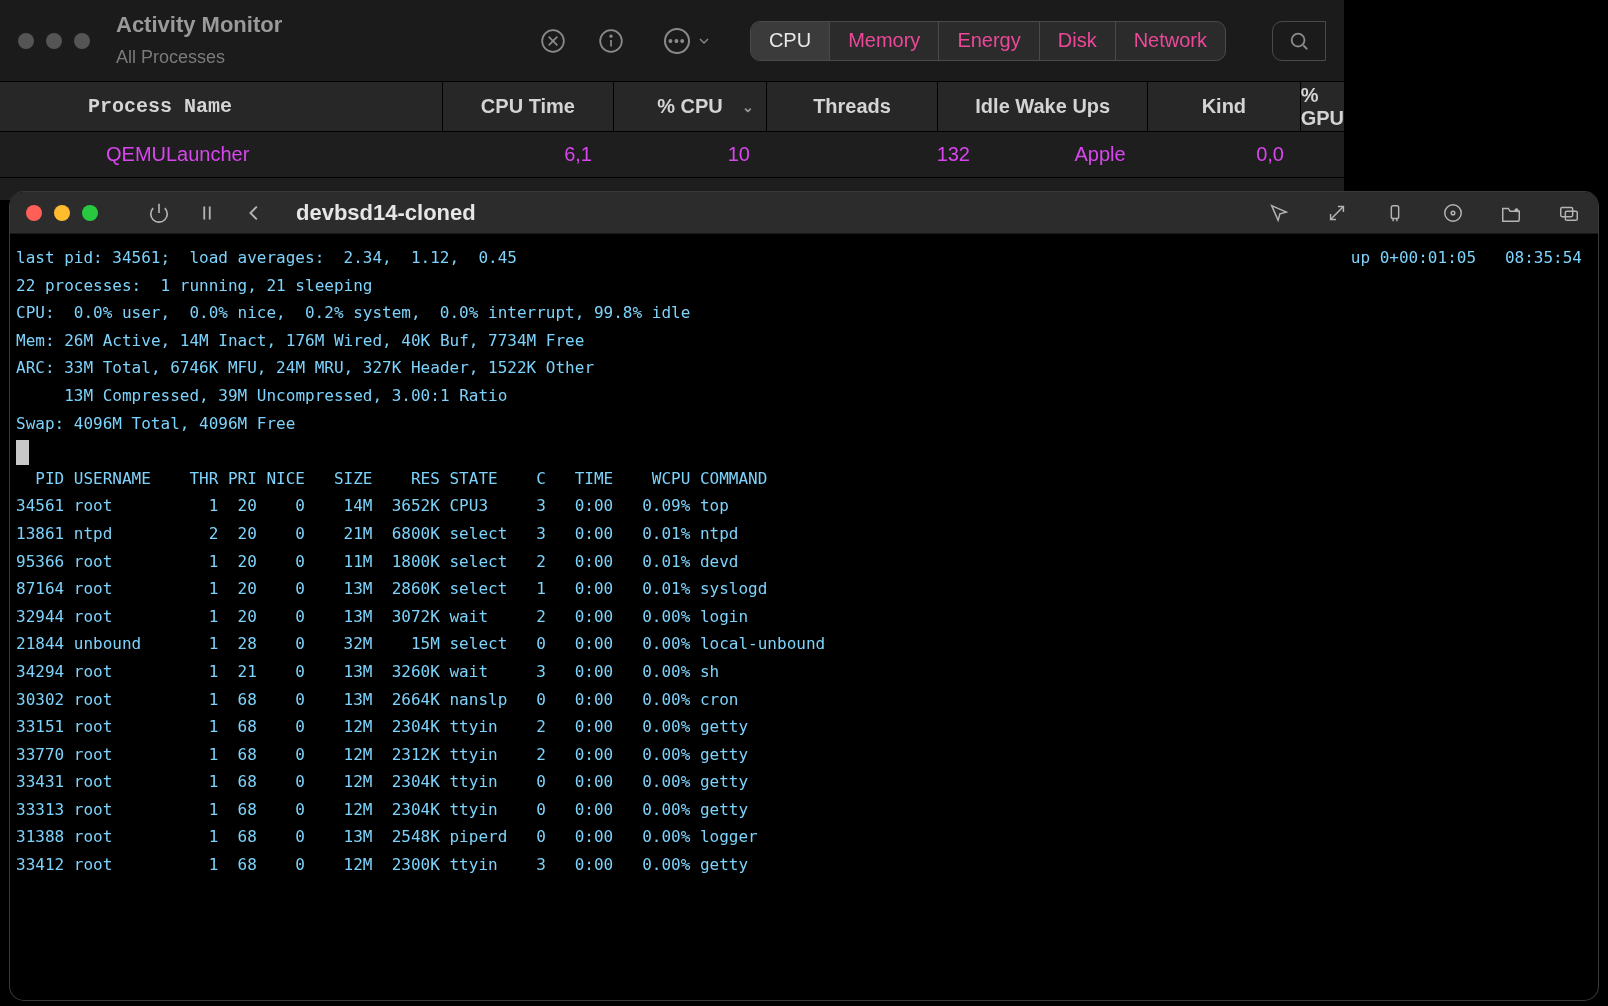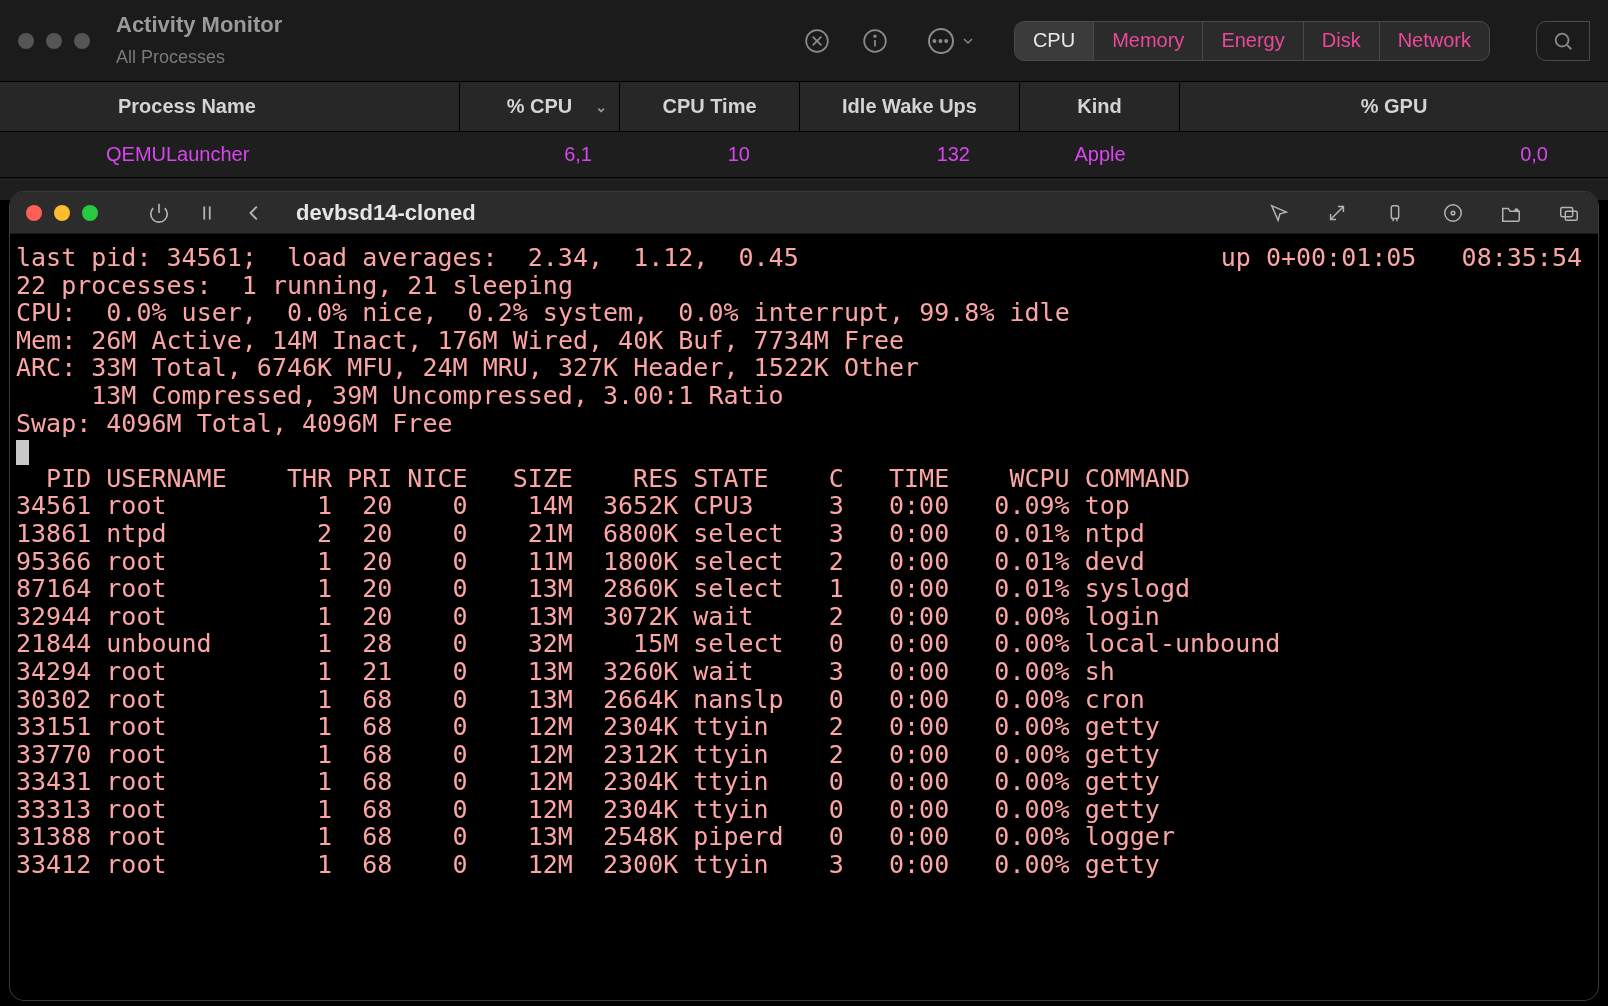--- a/index.html
+++ b/index.html
@@ -1,20 +1,20 @@
 <!DOCTYPE html>
 <html><head>
 <meta charset="utf-8">
 <style>
   * { margin: 0; padding: 0; box-sizing: border-box; }
   html, body { width: 1608px; height: 1006px; background: #000; font-family: -apple-system, "SF Pro Text", "Helvetica Neue", Arial, sans-serif; overflow: hidden; color: #e0e0e0; }
 
   
   .am-window {
-    position: absolute; left: 0; top: 0; width: 1608px; height: 200px;
+    position: absolute; left: 0; top: 0; width: 1344px; height: 200px;
     background: #1e1e1e;
   }
   .am-titlebar {
     display: flex; align-items: center; height: 82px; padding: 0 18px;
     background: #1b1b1b; border-bottom: 1px solid #000;
   }
   .traffic { display: flex; gap: 12px; margin-right: 26px; }
   .tl { width: 16px; height: 16px; border-radius: 50%; }
   .am-window .tl { background: #555; } 
   .title-stack { display: flex; flex-direction: column; line-height: 1.2; }
@@ -33,21 +33,21 @@
   .am-search { width: 54px; height: 40px; border:1px solid #4a4a4a; border-radius:10px 0 0 10px; display:flex; align-items:center; justify-content:center; color:#8a8a8a; margin-left: 18px;}
   .am-search svg { width:22px; height:22px; }
 
   .am-header-row {
     display: flex; align-items: center; height: 50px; background: #272727;
     border-bottom: 1px solid #000; font-size: 20px; color: #d4d4d4; font-weight: 600;
   }
   .colh { display:flex; align-items:center; justify-content:center; height:100%; border-right:1px solid #000; position:relative; }
   .colh:last-child { border-right:none; }
   .colh .sort { position:absolute; right:12px; color:#9a9a9a; font-size:14px; }
-  .col-pname   { width: 460px; justify-content:flex-start; padding-left: 118px;}
+  .col-pname   { width: 460px; justify-content:flex-start; padding-left: 88px; font-family: Liberation Mono, monospace;}
   .col-cpu     { width: 160px; }
   .col-cputime { width: 180px; }
   .col-threads { width: 180px; }
   .col-idle    { width: 220px; }
   .col-kind    { width: 160px; }
   .col-gpu     { flex: 1; }
 
   .am-row { display:flex; align-items:flex-start; height:46px; font-size:20px; color:#d946ef; background:#1e1e1e; border-bottom:1px solid #000;}
   .am-row .cell { display:flex; align-items:center; height:100%; }
   .am-row .c-pname  { width:460px; padding-left: 106px; }
@@ -71,21 +71,21 @@
   .term-window .tl.red    { background: #ff5f57; }
   .term-window .tl.yellow { background: #febc2e; }
   .term-window .tl.green  { background: #28c840; }
   .term-ico { color: #b4b4b4; display:flex; align-items:center; justify-content:center; width:26px; height:26px; }
   .term-ico svg { width: 22px; height: 22px; }
   .term-title { font-size: 22px; font-weight: 700; color: #e6e6e6; margin-left: 6px; }
   .term-right { margin-left:auto; display:flex; align-items:center; gap: 32px; }
 
   .term-body {
     font-family: "SF Mono", ui-monospace, Menlo, Consolas, monospace;
-    font-size: 25px; line-height: 27.6px; color: #fca5a5;
+    font-size: 16px; line-height: 27.6px; color: #7dd3fc;
     padding: 10px 6px 0 6px; white-space: pre; letter-spacing: 0px;
   }
   .row-up { display:flex; }
   .row-up .right { margin-left:auto; padding-right: 10px; }
   .cursor { display:inline-block; width:13px; height:25px; background:#c8c8c8; vertical-align:bottom;}
 </style>
 </head>
 <body>
 
 <div class="am-window">
@@ -134,25 +134,26 @@
         <svg viewBox="0 0 24 24" fill="none" stroke="currentColor" stroke-width="2">
             <circle cx="11" cy="11" r="7"></circle>
             <line x1="21" y1="21" x2="16.65" y2="16.65"></line>
           </svg>
       </div>
     </div>
   </div>
 
   <div class="am-header-row">
     <div class="colh col-pname">Process Name</div>
+    <div class="colh col-cputime">CPU Time</div>
     <div class="colh col-cpu">
         <span>% CPU</span>
         <span class="sort">⌄</span>
       </div>
-    <div class="colh col-cputime">CPU Time</div>
+    <div class="colh col-threads">Threads</div>
     <div class="colh col-idle">Idle Wake Ups</div>
     <div class="colh col-kind">Kind</div>
     <div class="colh col-gpu">% GPU</div>
   </div>
 
   <div class="am-row">
     <div class="cell c-pname">QEMULauncher</div>
     <div class="cell c-cpu">6,1</div>
     <div class="cell c-threads">10</div>
     <div class="cell c-idle">132</div>

